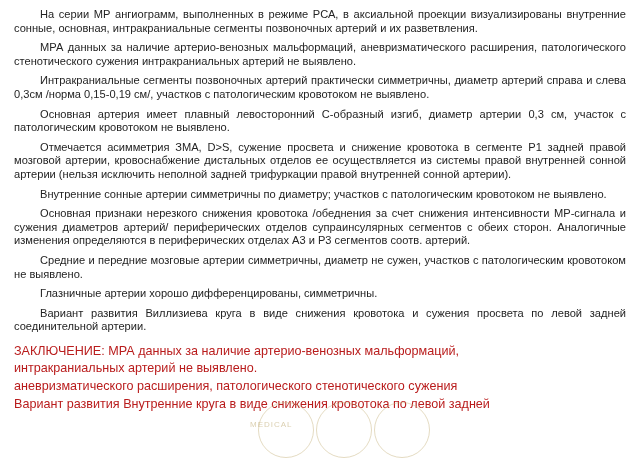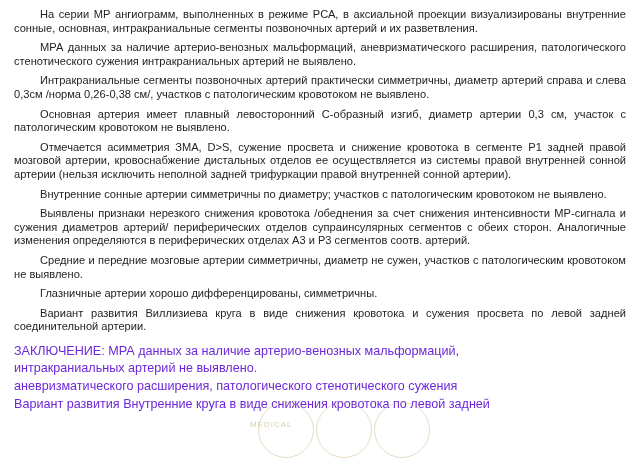--- a/index.html
+++ b/index.html
@@ -32,21 +32,21 @@
   }
   .conclusion {
     margin-top: 10px;
   }
   .conclusion p {
     margin: 0 0 2px 0;
     font-size: 12.6px;
     line-height: 15.6px;
     text-align: left;
     text-indent: 0;
-    color: #6d28d9;
+    color: #b91c1c;
   }
   .watermark-layer {
     position: absolute;
     left: 0;
     top: 0;
     width: 640px;
     height: 460px;
     pointer-events: none;
     z-index: 5;
   }
@@ -72,25 +72,25 @@
   }
 </style>
 </head>
 <body>
 
 <div class="page">
 
   <div class="body-text">
     <p>На серии МР ангиограмм, выполненных в режиме РСА, в аксиальной проекции визуализированы внутренние сонные, основная, интракраниальные сегменты позвоночных артерий и их разветвления.</p>
     <p>МРА данных за наличие артерио-венозных мальформаций, аневризматического расширения, патологического стенотического сужения интракраниальных артерий не выявлено.</p>
-    <p>Интракраниальные сегменты позвоночных артерий практически симметричны, диаметр артерий справа и слева 0,3см /норма 0,26-0,38 см/, участков с патологическим кровотоком не выявлено.</p>
+    <p>Интракраниальные сегменты позвоночных артерий практически симметричны, диаметр артерий справа и слева 0,3см /норма 0,15-0,19 см/, участков с патологическим кровотоком не выявлено.</p>
     <p>Основная артерия имеет плавный левосторонний С-образный изгиб, диаметр артерии 0,3 см, участок с патологическим кровотоком не выявлено.</p>
     <p>Отмечается асимметрия ЗМА, D&gt;S, сужение просвета и снижение кровотока в сегменте Р1 задней правой мозговой артерии, кровоснабжение дистальных отделов ее осуществляется из системы правой внутренней сонной артерии (нельзя исключить неполной задней трифуркации правой внутренней сонной артерии).</p>
     <p>Внутренние сонные артерии симметричны по диаметру; участков с патологическим кровотоком не выявлено.</p>
-    <p>Выявлены признаки нерезкого снижения кровотока /обеднения за счет снижения интенсивности МР-сигнала и сужения диаметров артерий/ периферических отделов супраинсулярных сегментов с обеих сторон. Аналогичные изменения определяются в периферических отделах А3 и Р3 сегментов соотв. артерий.</p>
+    <p>Основная признаки нерезкого снижения кровотока /обеднения за счет снижения интенсивности МР-сигнала и сужения диаметров артерий/ периферических отделов супраинсулярных сегментов с обеих сторон. Аналогичные изменения определяются в периферических отделах А3 и Р3 сегментов соотв. артерий.</p>
     <p>Средние и передние мозговые артерии симметричны, диаметр не сужен, участков с патологическим кровотоком не выявлено.</p>
     <p>Глазничные артерии хорошо дифференцированы, симметричны.</p>
     <p>Вариант развития Виллизиева круга в виде снижения кровотока и сужения просвета по левой задней соединительной артерии.</p>
   </div>
 
   <div class="conclusion">
     <p>ЗАКЛЮЧЕНИЕ: МРА данных за наличие артерио-венозных мальформаций,</p>
     <p>интракраниальных артерий не выявлено.</p>
     <p>аневризматического расширения, патологического стенотического сужения</p>
     <p>Вариант развития Внутренние круга в виде снижения кровотока по левой задней</p>

